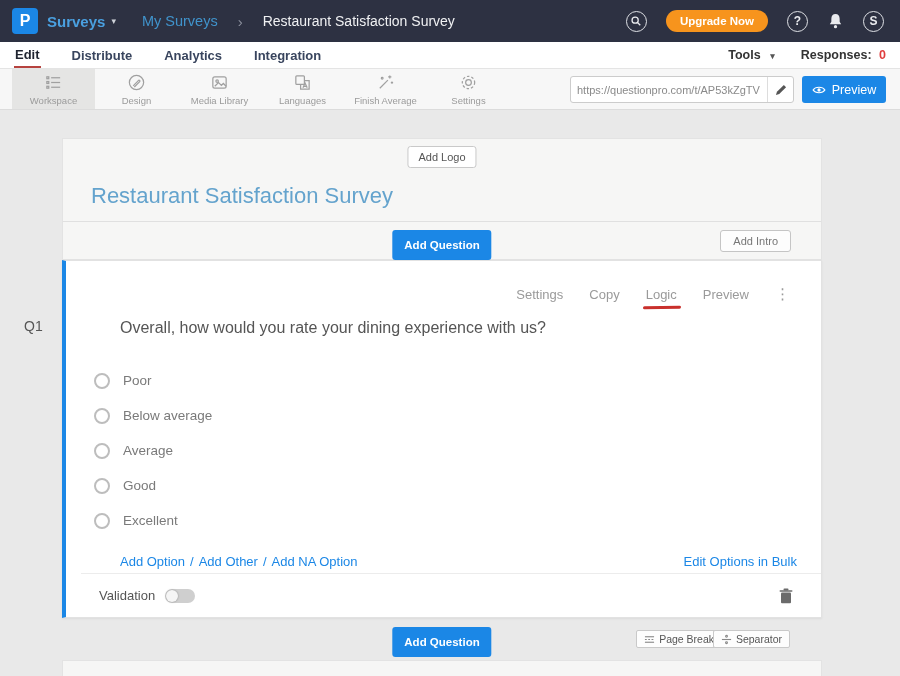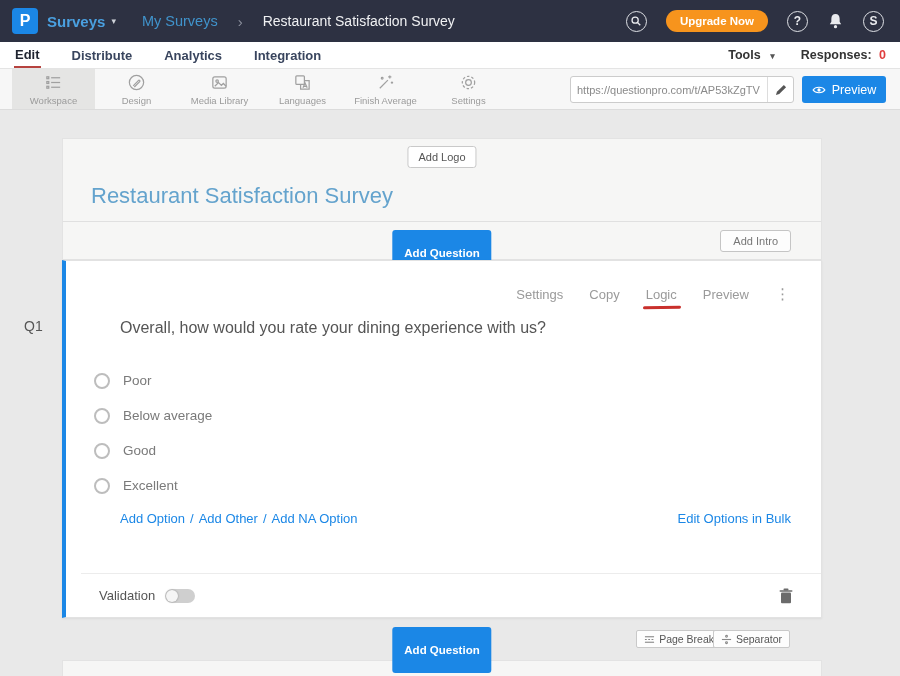--- a/index.html
+++ b/index.html
@@ -96,21 +96,21 @@
   .survey-title {
     position:absolute; left:28px; bottom:12px;
     font-size:22px; color:#64a3cd; font-weight:normal;
   }
   .actions-row {
     background:#f6f6f5; border:1px solid #e3e3e3; border-top:none;
     height:38px; position:relative;
   }
   .btn-blue {
     background:#1b87e6; color:#fff; border:none; border-radius:3px;
-    font-size:11.5px; font-weight:bold; padding:17px 12px; cursor:pointer;
+    font-size:11.5px; font-weight:bold; padding:9px 12px; cursor:pointer;
     font-family:"Liberation Sans", sans-serif;
   }
   .actions-row .btn-blue { position:absolute; left:50%; transform:translateX(-50%); top:8px; }
   .add-intro {
     position:absolute; right:30px; top:8px;
     background:#fdfdfd; border:1px solid #c5c5c5; border-radius:3px;
     font-size:11px; color:#777; padding:4px 12px; cursor:pointer;
     font-family:"Liberation Sans", sans-serif;
   }
   
@@ -130,22 +130,22 @@
   .q-menu { font-size:15px; color:#9a9a9a; cursor:pointer; letter-spacing:1px; }
   .q-text { margin:16px 0 0 54px; color:#555; font-size:16px; }
   .q-options { margin:26px 0 0 28px; }
   .q-opt { display:flex; align-items:center; gap:13px; height:35px; }
   .radio {
     width:16px; height:16px; border:2px solid #bdbdbd; border-radius:50%;
     background:#fff; cursor:pointer; flex:none;
   }
   .q-opt-label { font-size:13.5px; color:#7a7a7a; }
   .q-addlinks {
-    display:flex; margin:8px 0 0 54px; font-size:13px;
-    color:#1b87e6; padding-right:30px;
+    display:flex; margin:16px 0 0 54px; font-size:13px;
+    color:#1b87e6; padding-right:24px;
   }
   .q-link { cursor:pointer; }
   .link-sep { margin:0 5px; }
   .bulk-edit { margin-left:auto; cursor:pointer; }
   .q-validation {
     position:absolute; left:0; right:0; bottom:0; height:44px;
     border-top:1px solid #ececec; display:flex; align-items:center;
     padding:0 28px 0 18px;
     margin-left:15px;
   }
@@ -324,20 +324,24 @@
     <div class="q-text">Overall, how would you rate your dining experience with us?</div>
 
     <div class="q-options">
       <div class="q-opt">
         <span class="radio"></span>
         <span class="q-opt-label">Poor</span>
       </div>
       <div class="q-opt">
         <span class="radio"></span>
         <span class="q-opt-label">Below average</span>
+      </div>
+      <div class="q-opt">
+        <span class="radio"></span>
+        <span class="q-opt-label">Average</span>
       </div>
       <div class="q-opt">
         <span class="radio"></span>
         <span class="q-opt-label">Good</span>
       </div>
       <div class="q-opt">
         <span class="radio"></span>
         <span class="q-opt-label">Excellent</span>
       </div>
     </div>

